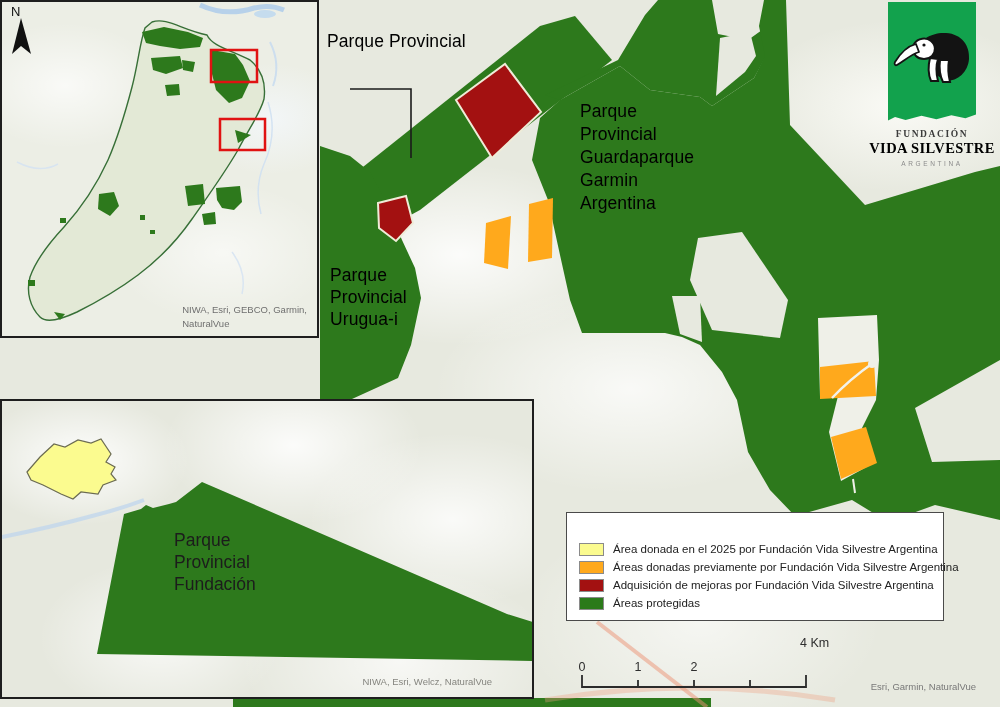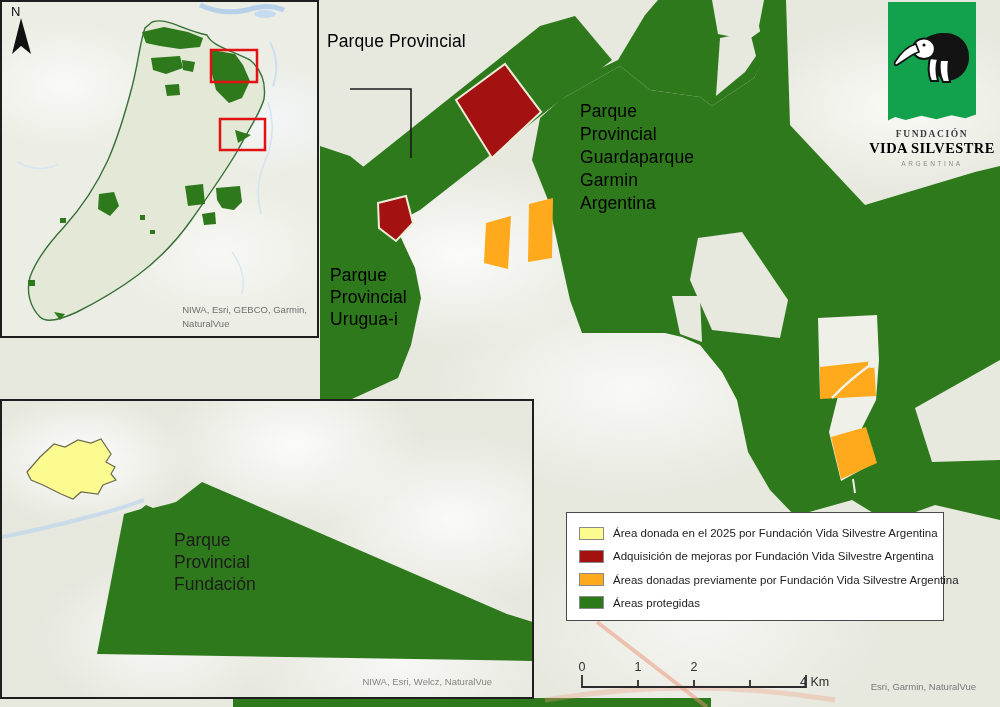--- a/index.html
+++ b/index.html
@@ -46,27 +46,27 @@
   .north{position:absolute;left:6px;top:2px;width:30px;height:52px;color:#111;}
   .north .n{position:absolute;left:3px;top:0;font-size:13px;}
   
   .attrib{position:absolute;color:#6f6f6f;font-size:9.5px;line-height:1.4;}
   .attrib-overview{right:10px;bottom:6px;text-align:left;}
   .attrib-pinalito{right:40px;bottom:9px;color:#85857f;}
   .attrib-main{right:24px;top:680px;color:#787878;}
   
   .legend{position:absolute;left:566px;top:512px;width:378px;height:109px;background:#fff;
     border:1.5px solid #4a4a4a;box-sizing:border-box;padding:11px 10px 8px 12px;
-    display:flex;flex-direction:column;justify-content:space-between;}
+    display:flex;flex-direction:column;justify-content:flex-end;}
   .legend-row{display:flex;align-items:center;gap:9px;height:18px;}
   .swatch{width:25px;height:13px;border:1px solid #8a8a8a;box-sizing:border-box;flex:0 0 auto;}
   .legend-row span{font-size:11.5px;color:#222;white-space:nowrap;}
   
   .scale-num{position:absolute;top:660px;font-size:12.5px;color:#2e2e2e;transform:translateX(-50%);}
-  .scale-km{position:absolute;left:800px;top:675px;font-size:12.5px;color:#2e2e2e;}
+  .scale-km{position:absolute;left:800px;top:636px;font-size:12.5px;color:#2e2e2e;}
   
   .logo{position:absolute;left:869px;top:0;width:126px;text-align:center;}
   .logo-block{width:88px;height:121px;margin:2px auto 6px auto;background:#12A24D;position:relative;
     clip-path:polygon(0 0,100% 0,100% 93%,88% 96%,72% 93.5%,55% 97%,38% 94%,20% 97.5%,8% 95%,0 98%);}
   .logo-l1{font-family:Liberation Serif, serif;font-size:9.5px;font-weight:700;
     letter-spacing:1.6px;color:#3c3c3c;}
   .logo-l2{font-family:"Liberation Serif","DejaVu Serif",serif;font-size:14.5px;font-weight:700;
     letter-spacing:.4px;color:#000000;margin-top:1px;}
   .logo-l3{font-size:6.5px;letter-spacing:2.6px;color:#8b8b8b;margin-top:3px;}
 </style>
@@ -196,26 +196,26 @@
     </div>
     <div class="attrib attrib-pinalito">NIWA, Esri, Welcz, NaturalVue</div>
   </div>
 
   <div class="legend">
     <div class="legend-row">
       <div class="swatch" style="background-color: rgb(251, 251, 143);"></div>
       <span>Área donada en el 2025 por Fundación Vida Silvestre Argentina</span>
     </div>
     <div class="legend-row">
+      <div class="swatch" style="background-color: rgb(255, 169, 28);"></div>
+      <span>Áreas donadas previamente por Fundación Vida Silvestre Argentina</span>
+    </div>
+    <div class="legend-row">
       <div class="swatch" style="background-color: rgb(163, 17, 17);"></div>
       <span>Adquisición de mejoras por Fundación Vida Silvestre Argentina</span>
-    </div>
-    <div class="legend-row">
-      <div class="swatch" style="background-color: rgb(255, 169, 28);"></div>
-      <span>Áreas donadas previamente por Fundación Vida Silvestre Argentina</span>
     </div>
     <div class="legend-row">
       <div class="swatch" style="background-color: rgb(43, 122, 26);"></div>
       <span>Áreas protegidas</span>
     </div>
   </div>
 
   <svg class="main-svg" style="pointer-events:none;" viewBox="0 0 1000 707">
     <path d="M582,675 L582,687 L806,687 L806,675 M638,680 L638,687 M694,680 L694,687 M750,680 L750,687" fill="none" stroke="#2b2b2b" stroke-width="1.8"></path>
   </svg>

